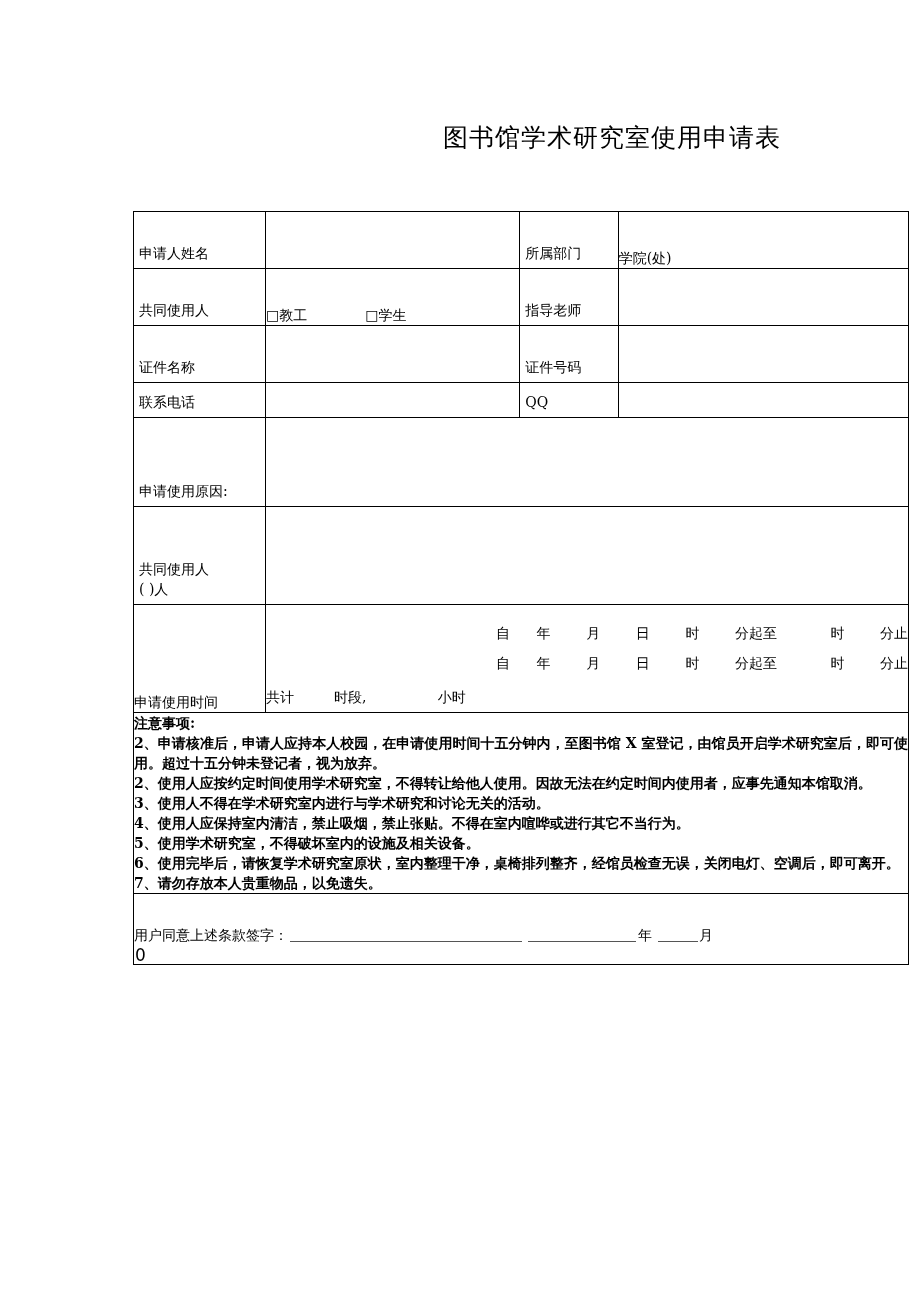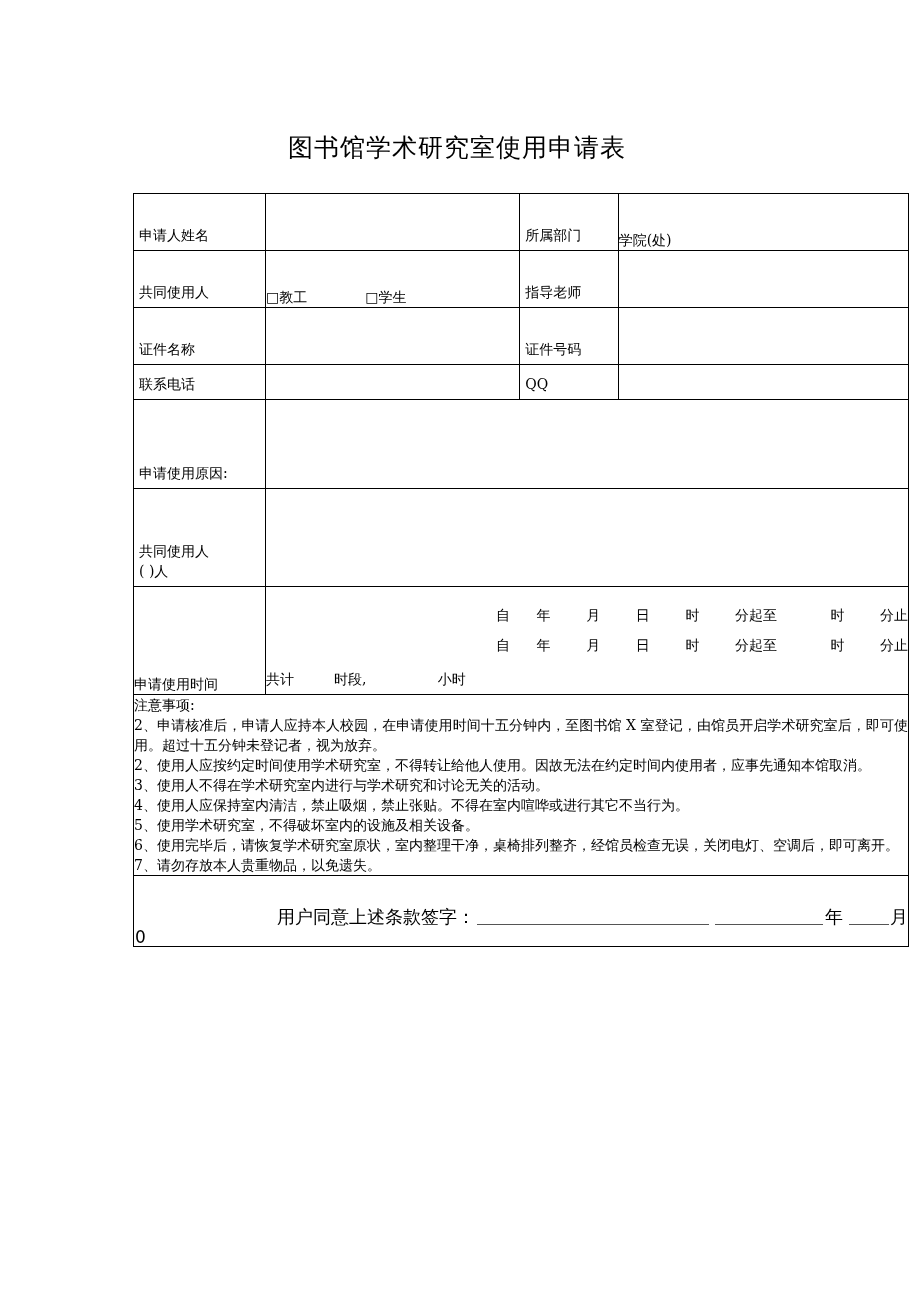--- a/index.html
+++ b/index.html
@@ -29,27 +29,28 @@
     text-align: center;
   }
   .title-main {
     font-size: 25px;
     line-height: 36px;
     letter-spacing: 1px;
   }
   .title-sub {
     font-size: 25px;
     line-height: 36px;
-    margin-top: 24px;
+    margin-top: 14px;
     letter-spacing: 1px;
+    text-align: right;
   }
   table.form {
     position: absolute;
     left: 133px;
-    top: 193px;
+    top: 211px;
     width: 776px;
     border-collapse: collapse;
     table-layout: fixed;
     font-size: 14px;
   }
   table.form td {
     border: 1px solid #000000;
     padding: 0;
     vertical-align: bottom;
     font-size: 14px;
@@ -125,33 +126,33 @@
   .notes-cell {
     vertical-align: top;
     padding: 5px 6px 8px 4px;
     line-height: 25.5px;
     font-size: 14.3px;
   }
   .notes-cell p {
     margin: 0;
     text-align: justify;
     text-justify: inter-ideograph;
+    font-weight: bold;
   }
   .sign-cell {
     vertical-align: bottom;
     height: 60px;
     padding: 0 4px 0 4px;
     position: relative;
   }
   .sign-line {
     white-space: nowrap;
-    font-size: 18px;
+    font-size: 14px;
     line-height: 22px;
     padding-top: 30px;
-    text-align: right;
   }
   .u-long {
     display: inline-block;
     width: 232px;
     border-bottom: 1px solid #555;
     height: 14px;
     margin: 0 2px -2px 2px;
   }
   .u-mid {
     display: inline-block;

